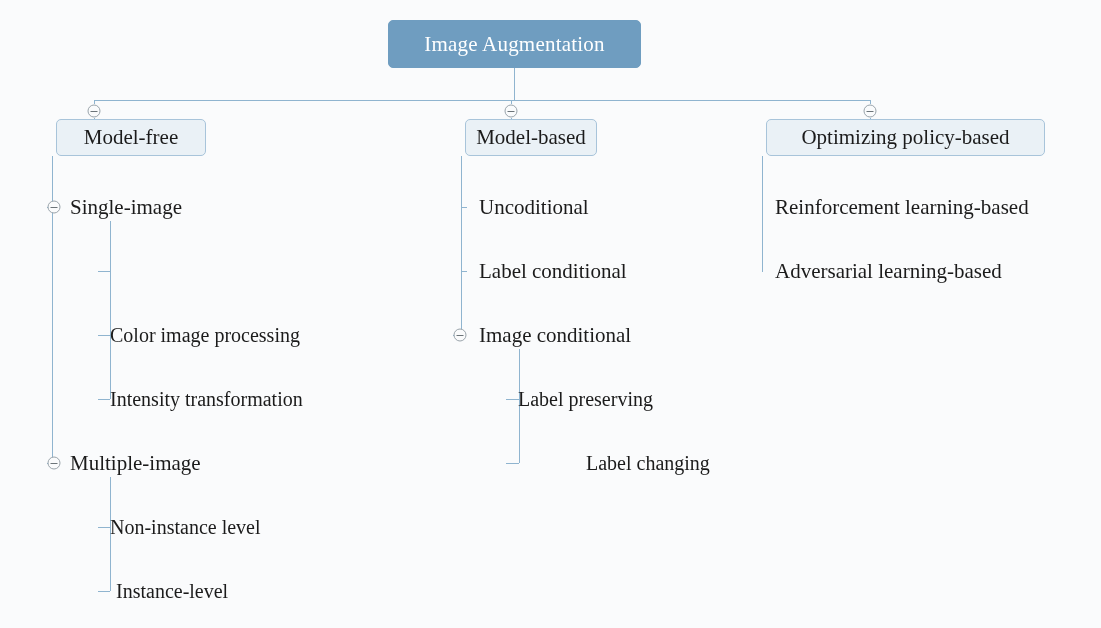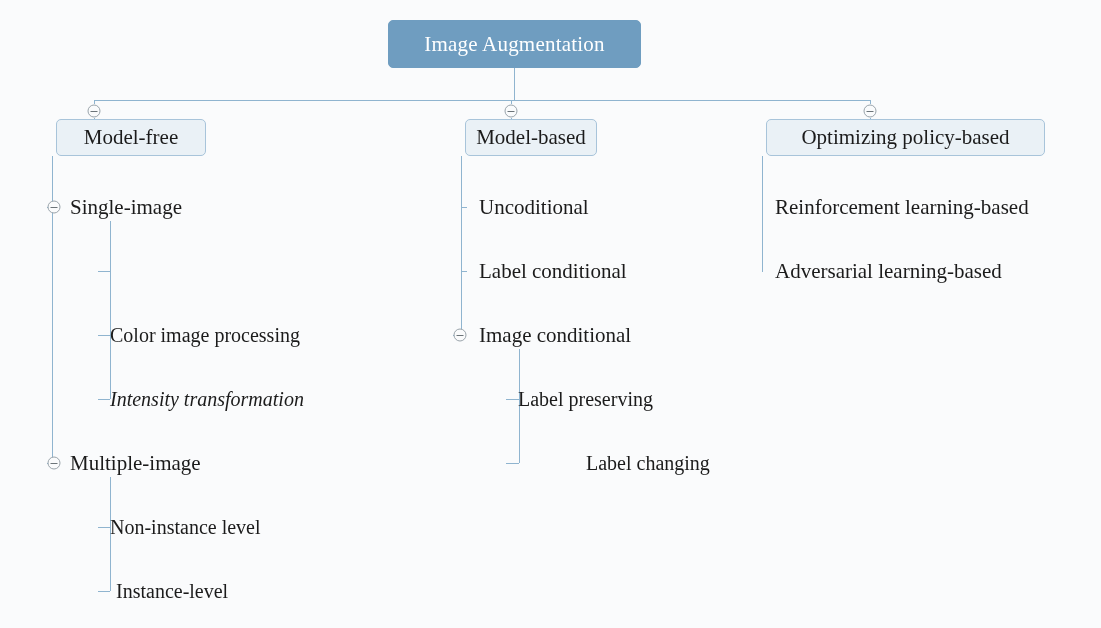--- a/index.html
+++ b/index.html
@@ -130,21 +130,21 @@
       <line x1="762" y1="156" x2="762" y2="271" stroke="#8fb4cf" stroke-width="1" shape-rendering="crispEdges"></line>
       <line x1="762" y1="207" x2="763" y2="207" stroke="#8fb4cf" stroke-width="1" shape-rendering="crispEdges"></line>
       <line x1="762" y1="271" x2="763" y2="271" stroke="#8fb4cf" stroke-width="1" shape-rendering="crispEdges"></line>
     </svg>
 <div class="root-node" style="left: 388px; top: 20px; width: 253px; height: 48px;">Image Augmentation</div>
     <div class="box-node" style="left: 20px; top: 119px; width: 150px; height: 37px;">Model-free</div>
     <div class="toggle" style="left: 94px; top: 111px;"></div>
     <div class="text-node lvl3" style="left: 70px; top: 207px;">Single-image</div>
     <div class="toggle" style="left: 54px; top: 207px;"></div>
     <div class="text-node lvl4" style="left: 110px; top: 335px;">Color image processing</div>
-    <div class="text-node lvl4" style="left: 110px; top: 399px; font-style: italic;">Intensity transformation</div>
+    <div class="text-node lvl4" style="left: 110px; top: 399px;">Intensity transformation</div>
     <div class="text-node lvl3" style="left: 70px; top: 463px;">Multiple-image</div>
     <div class="toggle" style="left: 54px; top: 463px;"></div>
     <div class="text-node lvl4" style="left: 110px; top: 527px;">Non-instance level</div>
     <div class="text-node lvl4" style="left: 110px; top: 591px; margin-left: 6px;">Instance-level</div>
     <div class="box-node" style="left: 429px; top: 119px; width: 132px; height: 37px;">Model-based</div>
     <div class="toggle" style="left: 511px; top: 111px;"></div>
     <div class="text-node lvl3" style="left: 479px; top: 207px;">Uncoditional</div>
     <div class="text-node lvl3" style="left: 479px; top: 271px;">Label conditional</div>
     <div class="text-node lvl3" style="left: 479px; top: 335px;">Image conditional</div>
     <div class="toggle" style="left: 460px; top: 335px;"></div>

